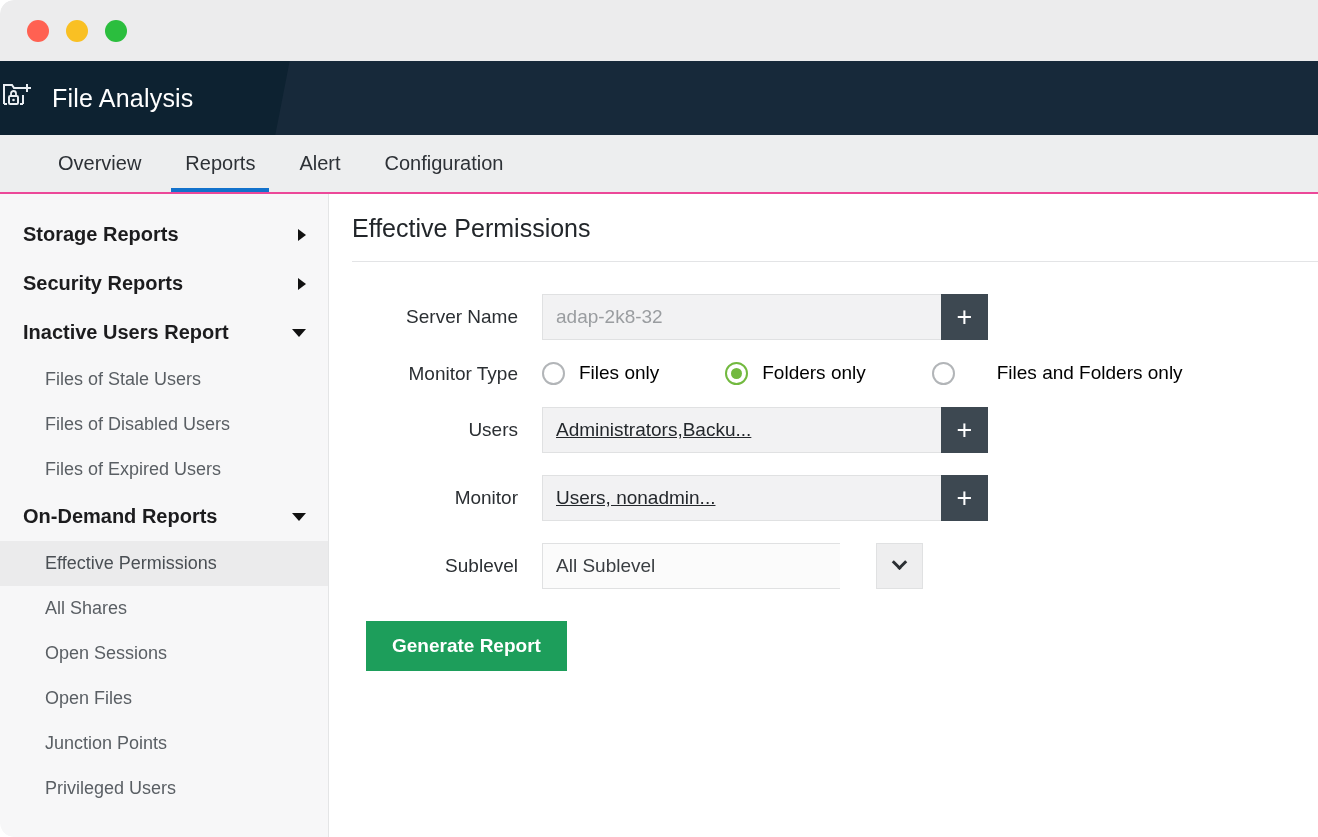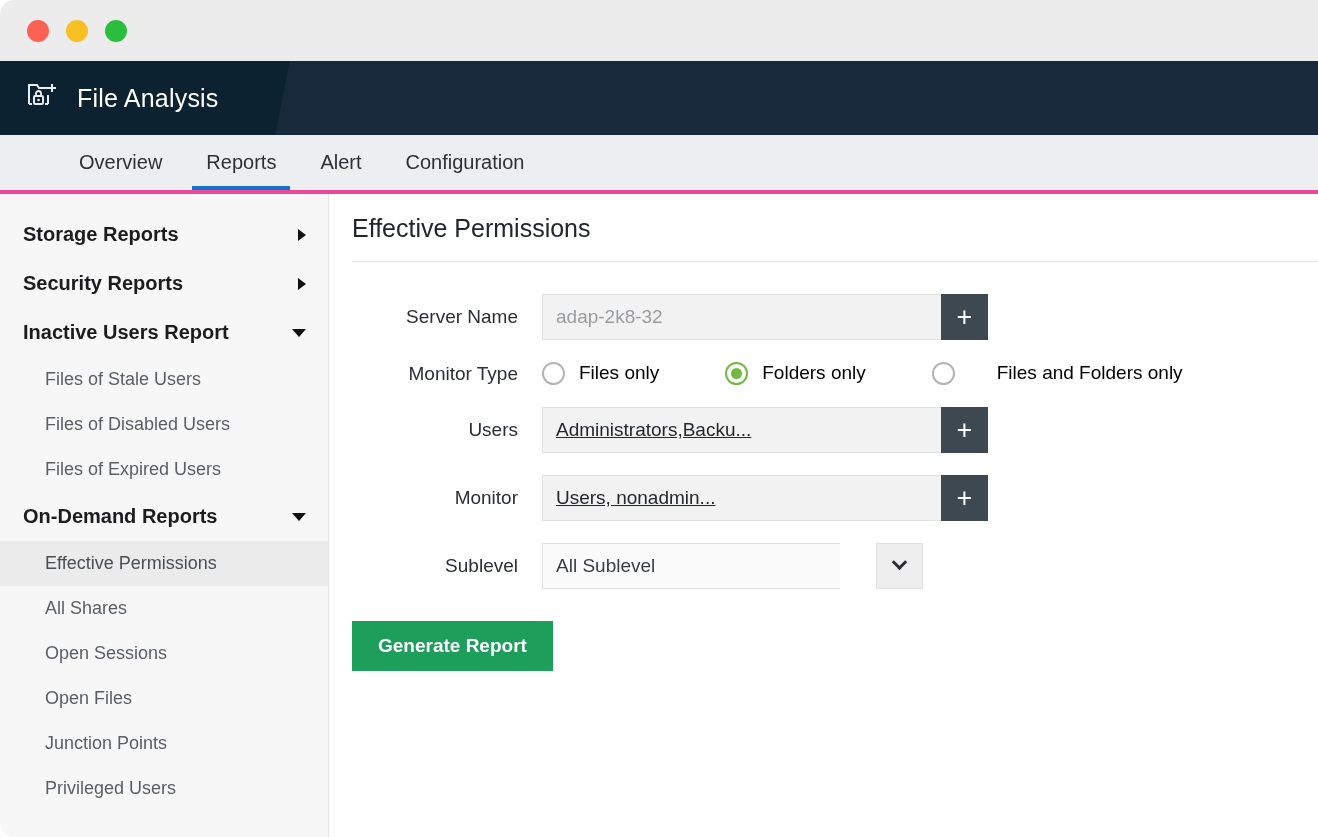--- a/index.html
+++ b/index.html
@@ -33,21 +33,20 @@
   .lights { display: flex; gap: 17px; align-items: center; }
   .light { width: 22px; height: 22px; border-radius: 50%; }
 
   
   .appbar {
     position: relative;
     height: 74px;
     background: #0d2231;
     display: flex;
     align-items: center;
-    padding-left: 25px;
     overflow: hidden;
   }
   .appbar::before {
     content: "";
     position: absolute;
     left: 292px; top: -12px;
     width: 1100px; height: 100px;
     background: #17293a;
     transform: skewX(-11deg);
     transform-origin: top left;
@@ -64,22 +63,22 @@
     font-size: 25px;
     letter-spacing: .2px;
   }
 
   
   .navbar {
     height: 59px;
     background: #edeeef;
     display: flex;
     align-items: stretch;
-    padding-left: 57px;
-    border-bottom: 4px solid #ec4899;
+    padding-left: 36px;
+    border-bottom: 2px solid #ec4899;
   }
   .tab {
     display: flex; align-items: center;
     padding: 0 22px;
     font-size: 20px;
     color: #2d3136;
     cursor: pointer;
     position: relative;
   }
   .tab.active::after {
@@ -243,20 +242,21 @@
     display: flex; align-items: center; justify-content: center;
     cursor: pointer;
   }
   .chev {
     width: 11px; height: 11px;
     border-right: 3px solid #2b2f33;
     border-bottom: 3px solid #2b2f33;
     transform: rotate(45deg) translate(-3px, -3px);
   }
   .genbtn {
+    margin-left: 14px;
     margin-top: 10px;
     background: #1d9e5b;
     color: #ffffff;
     border: none;
     font-family: "Liberation Sans", sans-serif;
     font-size: 19px;
     font-weight: bold;
     padding: 14px 26px;
     cursor: pointer;
   }

